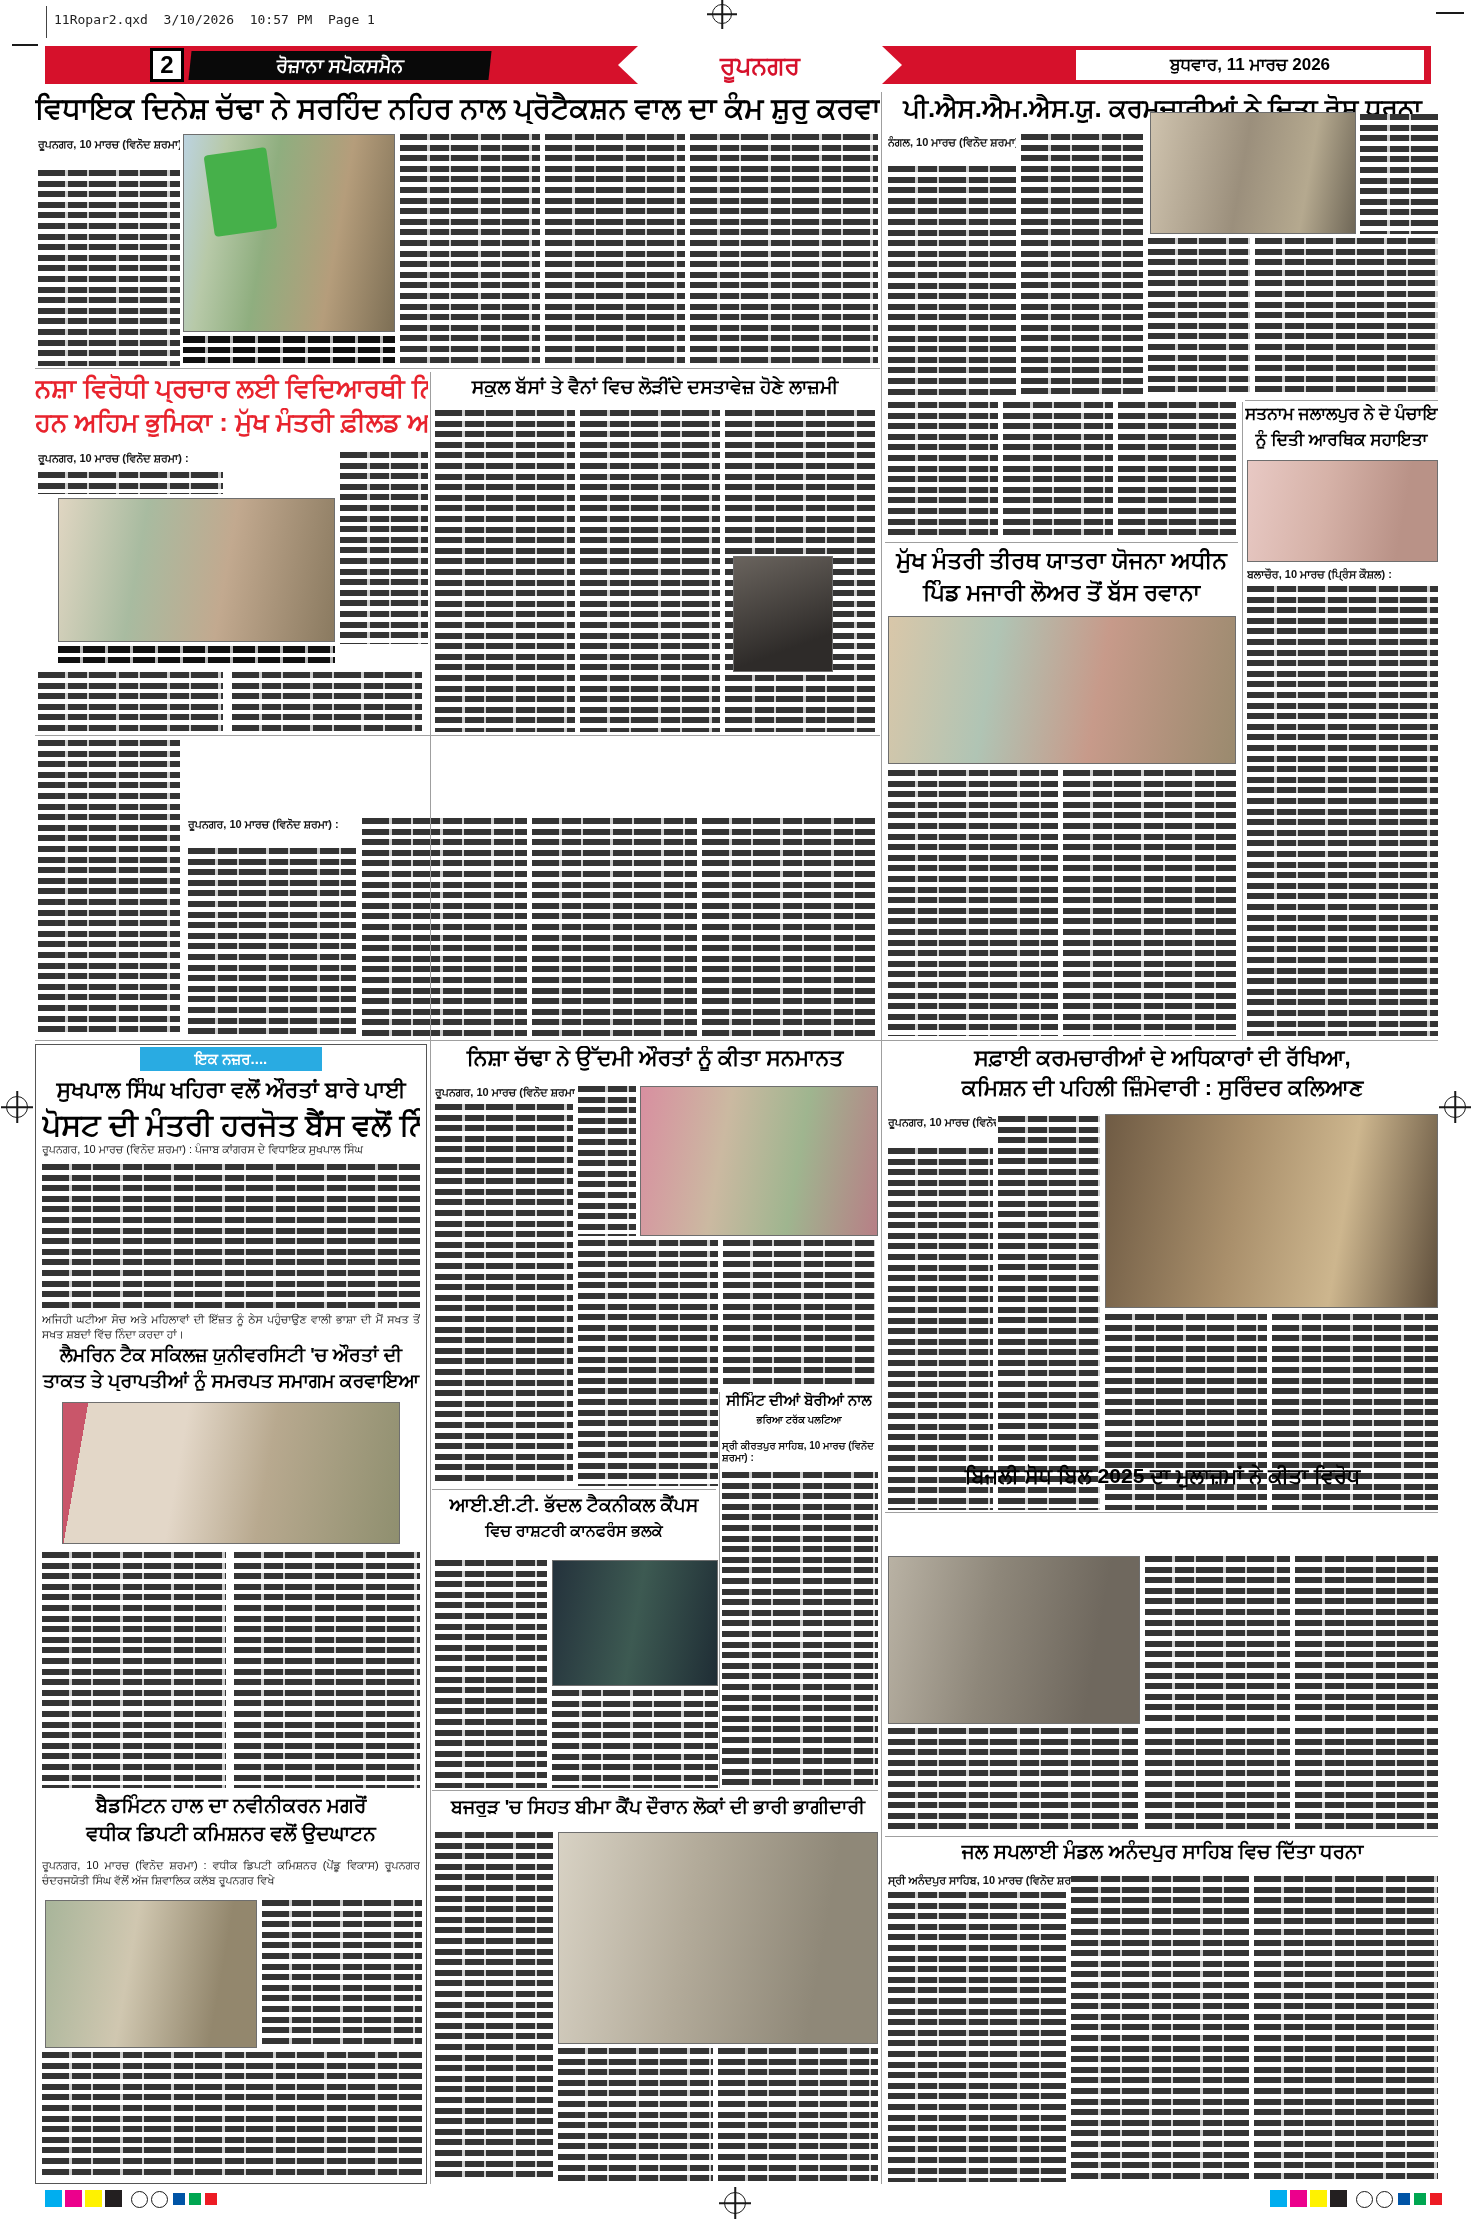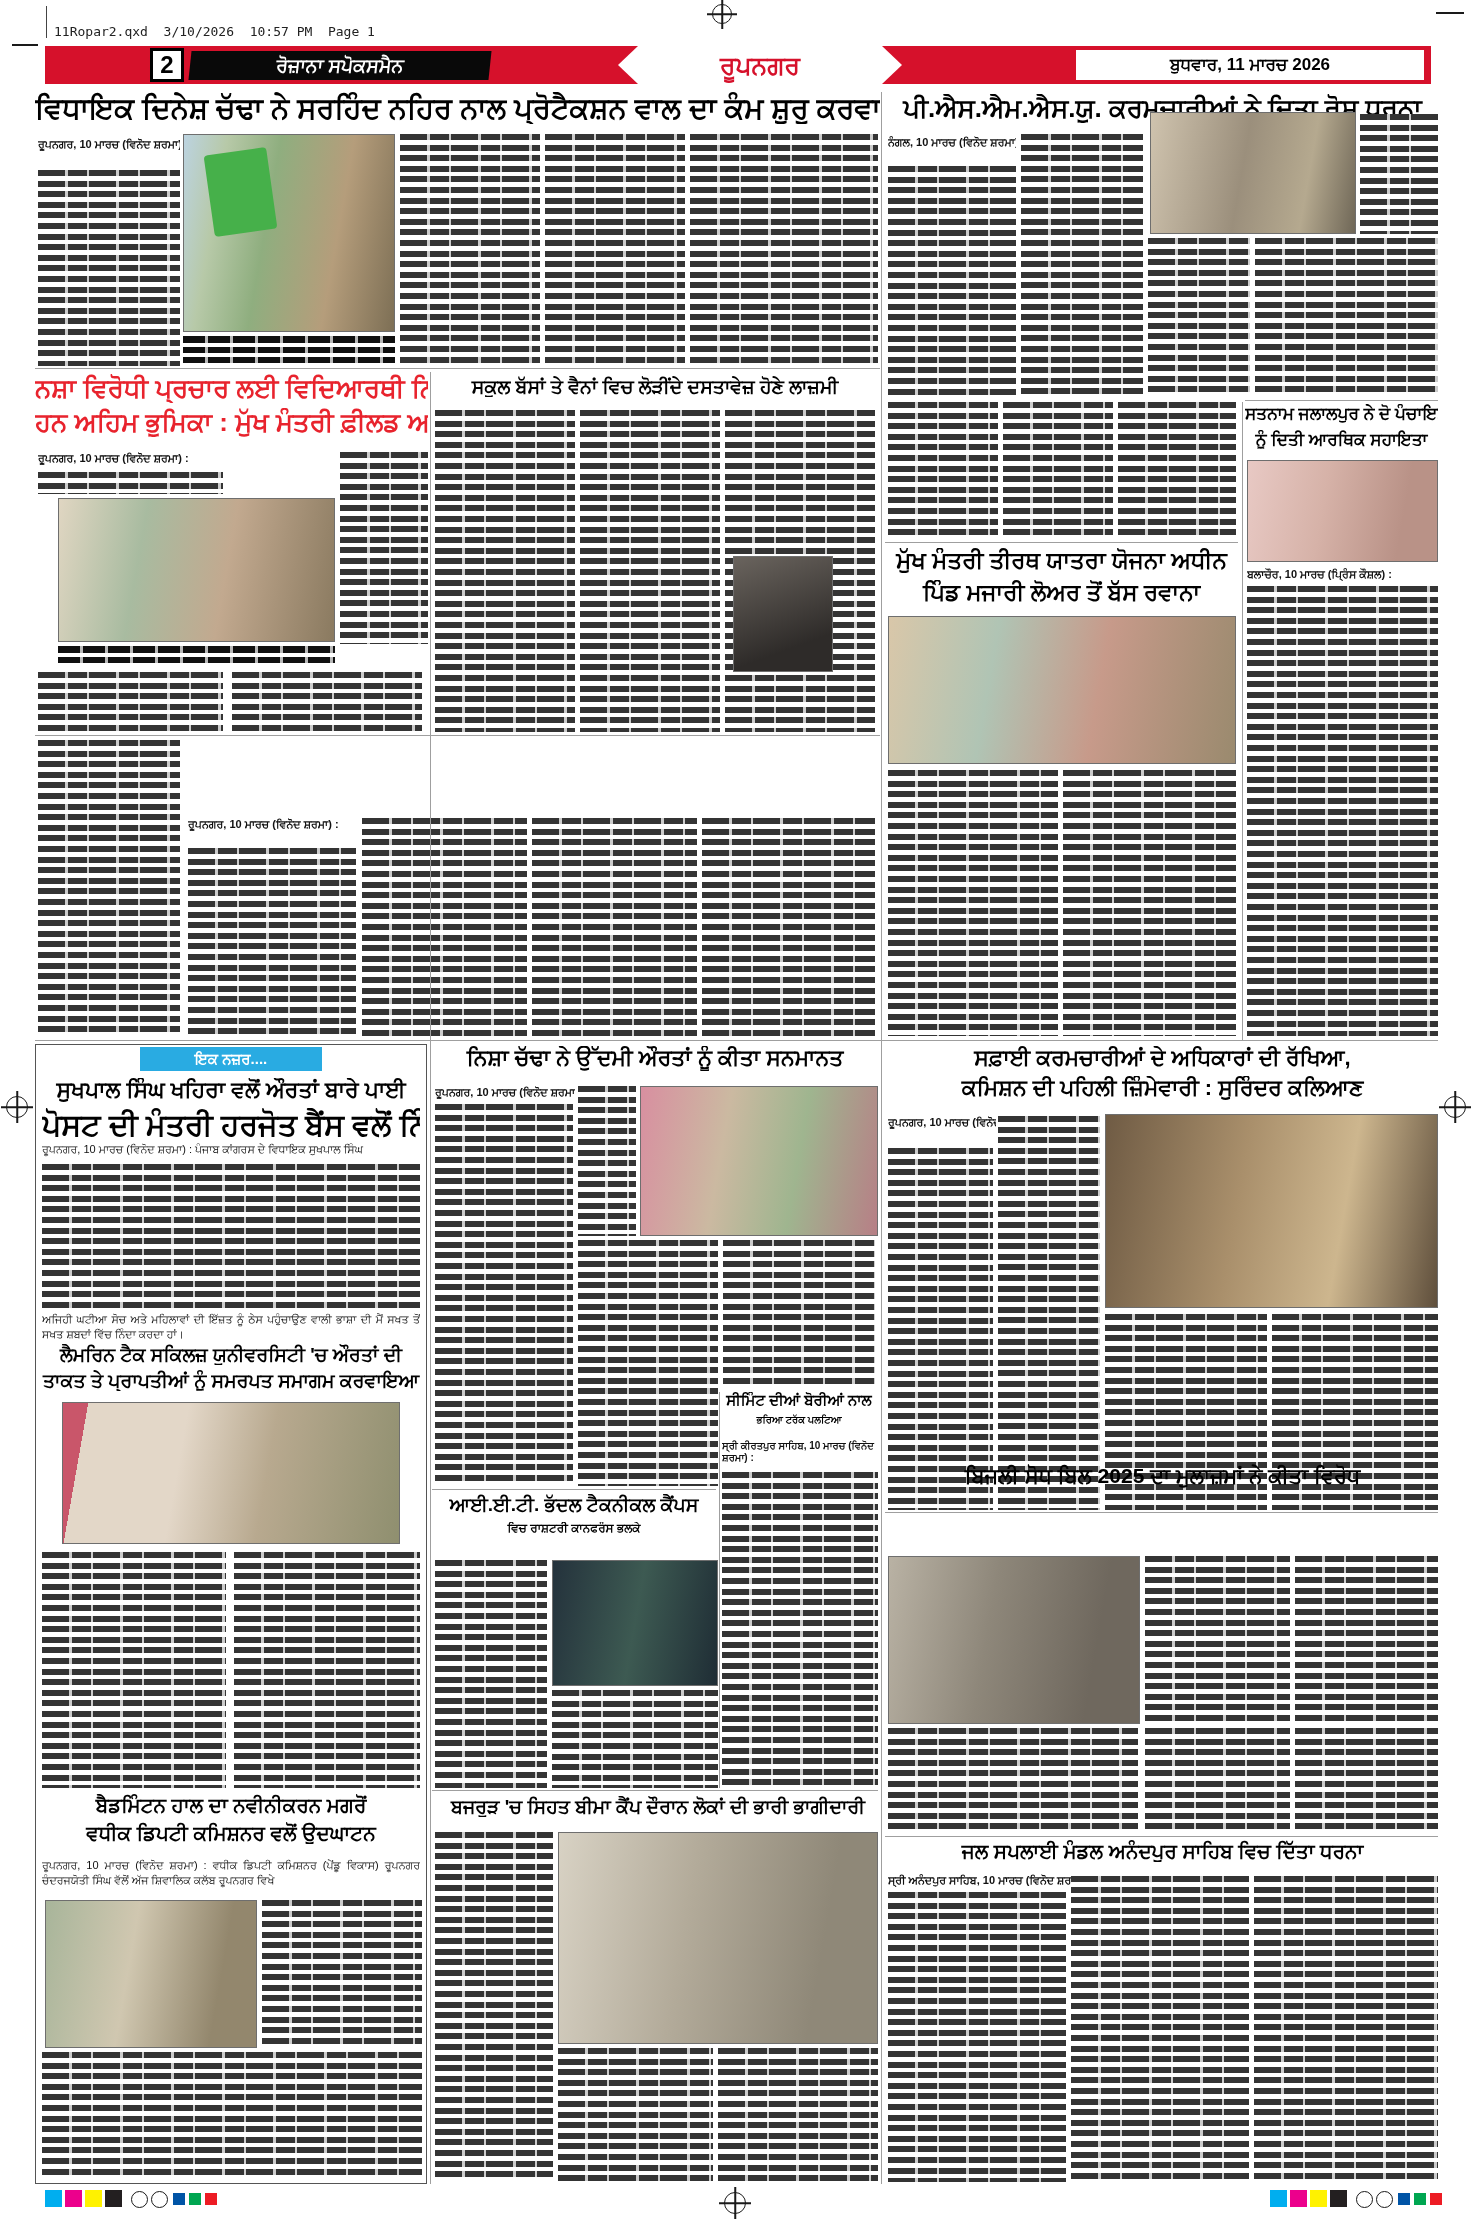--- a/index.html
+++ b/index.html
@@ -66,21 +66,21 @@
             border:1.5px solid #555;box-sizing:border-box;}
   .nazarbar{position:absolute;left:140px;top:1047px;width:182px;height:24px;background:#29abe2;
             color:#fff;font-weight:bold;font-size:15px;text-align:center;line-height:24px;}
 </style>
 </head>
 <body>
 
 <div class="page">
 
   <div class="slugline-v" style="left:46px;top:6px;height:32px;"></div>
-  <div class="slug" style="left:54px;top:24px;">11Ropar2.qxd  3/10/2026  10:57 PM  Page 1</div>
+  <div class="slug" style="left:54px;top:12px;">11Ropar2.qxd  3/10/2026  10:57 PM  Page 1</div>
 
   <div class="reg" style="left:712px;top:4px;width:18px;height:18px;"></div>
   <div class="reg" style="left:6px;top:1096px;width:20px;height:20px;"></div>
   <div class="reg" style="left:1444px;top:1096px;width:20px;height:20px;"></div>
   <div class="reg" style="left:724px;top:2192px;width:20px;height:20px;"></div>
   <div class="dash" style="left:12px;top:44px;width:26px;height:2px;"></div>
   <div class="dash" style="left:1436px;top:12px;width:28px;height:2px;"></div>
 
   <div class="mast"></div>
   <div class="pagenum">2</div>
@@ -172,21 +172,21 @@
   <div class="sim" style="left:578px;top:1086px;width:58px;height:150px;"></div>
   <div class="sim" style="left:578px;top:1240px;width:140px;height:246px;"></div>
   <div class="sim" style="left:723px;top:1240px;width:152px;height:148px;"></div>
 
   <div class="hl" style="left:720px;top:1392px;width:158px;font-size:15px;">ਸੀਮਿੰਟ ਦੀਆਂ ਬੋਰੀਆਂ ਨਾਲ</div>
   <div class="hl" style="left:720px;top:1414px;width:158px;font-size:10px;">ਭਰਿਆ ਟਰੱਕ ਪਲਟਿਆ</div>
   <div class="byline" style="left:722px;top:1440px;width:156px;font-size:10px;white-space:normal;height:26px;">ਸ੍ਰੀ ਕੀਰਤਪੁਰ ਸਾਹਿਬ, 10 ਮਾਰਚ (ਵਿਨੋਦ ਸ਼ਰਮਾ) :</div>
   <div class="sim" style="left:722px;top:1472px;width:156px;height:314px;"></div>
 
   <div class="hl" style="left:432px;top:1494px;width:284px;font-size:19px;">ਆਈ.ਈ.ਟੀ. ਭੱਦਲ ਟੈਕਨੀਕਲ ਕੈਂਪਸ</div>
-  <div class="hl" style="left:432px;top:1522px;width:284px;font-size:12px;">ਵਿਚ ਰਾਸ਼ਟਰੀ ਕਾਨਫਰੰਸ ਭਲਕੇ</div>
+  <div class="hl" style="left:432px;top:1522px;width:284px;font-size:16px;">ਵਿਚ ਰਾਸ਼ਟਰੀ ਕਾਨਫਰੰਸ ਭਲਕੇ</div>
   <div class="sim" style="left:435px;top:1560px;width:112px;height:228px;"></div>
   <div class="photo ph-banner" style="left:552px;top:1560px;width:166px;height:126px;"></div>
   <div class="sim" style="left:552px;top:1690px;width:166px;height:98px;"></div>
 
   <div class="hl" style="left:438px;top:1796px;width:440px;font-size:19px;">ਬਜਰੂੜ 'ਚ ਸਿਹਤ ਬੀਮਾ ਕੈਂਪ ਦੌਰਾਨ ਲੋਕਾਂ ਦੀ ਭਾਰੀ ਭਾਗੀਦਾਰੀ</div>
   <div class="sim" style="left:435px;top:1832px;width:118px;height:350px;"></div>
   <div class="photo ph-camp" style="left:558px;top:1832px;width:320px;height:212px;"></div>
   <div class="sim" style="left:558px;top:2048px;width:155px;height:134px;"></div>
   <div class="sim" style="left:718px;top:2048px;width:160px;height:134px;"></div>
 

